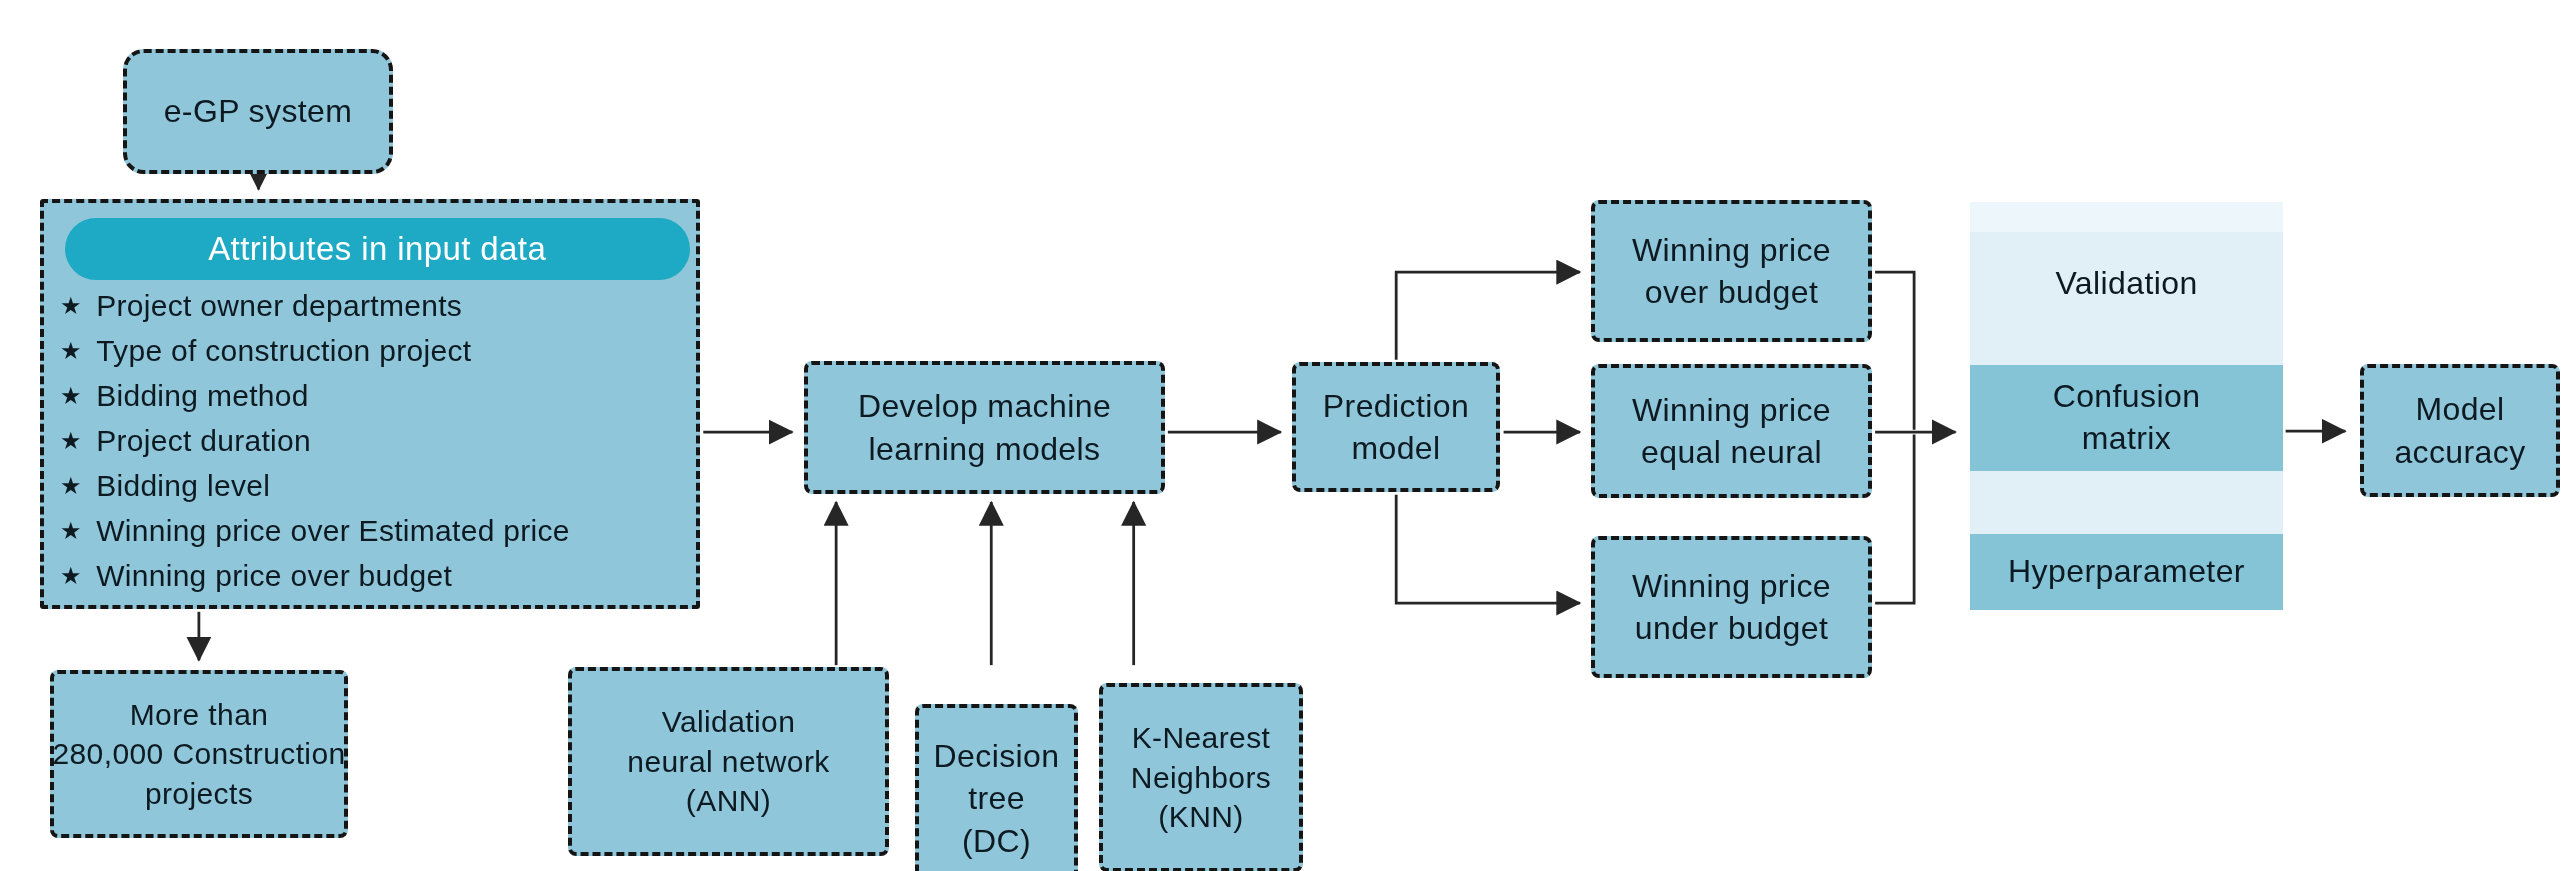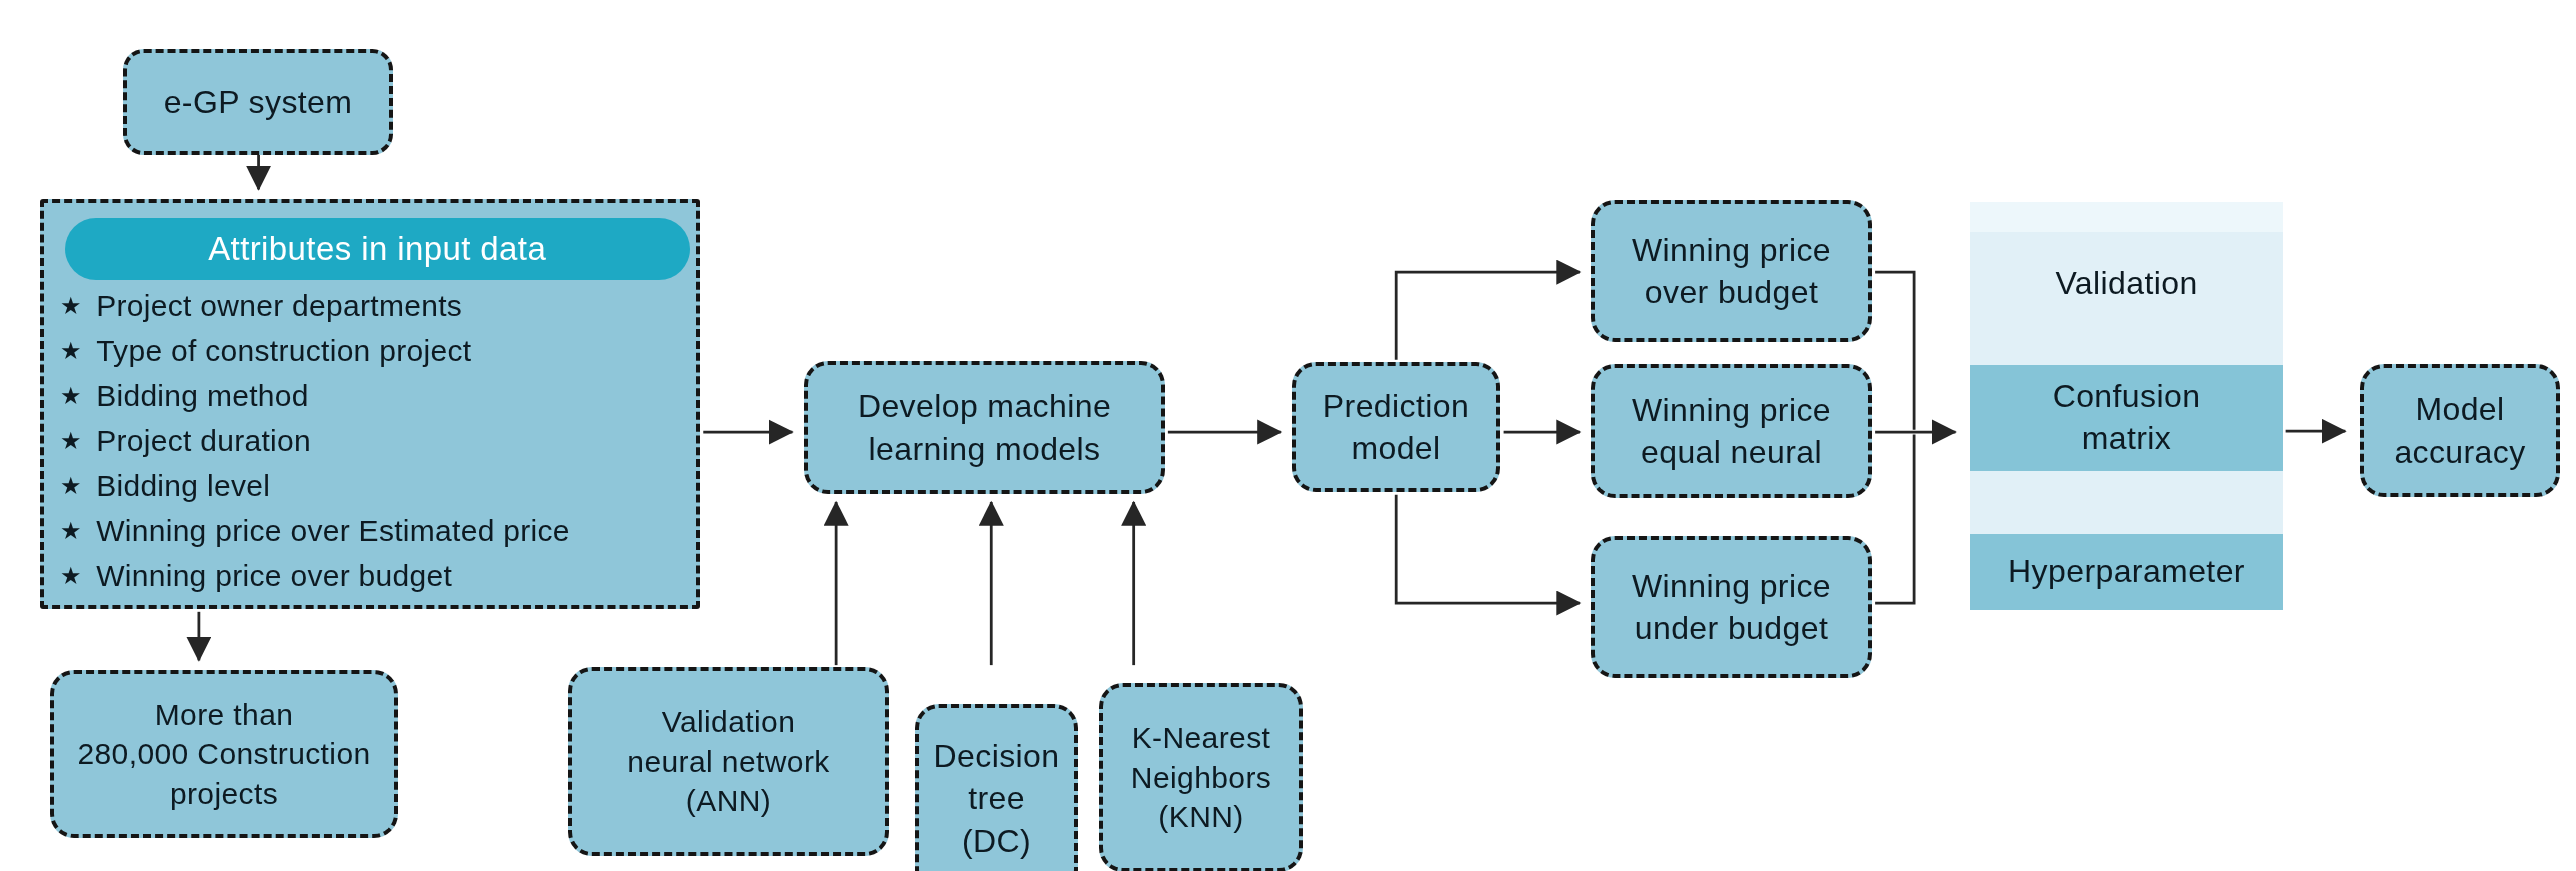--- a/index.html
+++ b/index.html
@@ -16,21 +16,21 @@
   }
   html,body{margin:0;padding:0;background:var(--canvas_bg);}
   body{width:2576px;height:872px;overflow:hidden;
        font-family:"Liberation Sans","DejaVu Sans",sans-serif;color:var(--text_color);}
   .canvas{position:relative;width:2576px;height:872px;background:var(--canvas_bg);}
   .wires{position:absolute;left:0;top:0;width:2576px;height:872px;pointer-events:none;}
   .node{
     position:absolute;box-sizing:border-box;
     background:var(--node_fill);
     border:4px dashed var(--border_color);
-    border-radius:24px;
+    border-radius:8px;
     display:flex;flex-direction:column;align-items:center;justify-content:center;
     text-align:center;font-size:32px;line-height:1.32;letter-spacing:0.4px;
   }
   .node .ln{display:block;white-space:nowrap;}
   .attr-box{position:absolute;box-sizing:border-box;background:var(--node_fill);
     border:4px dashed var(--border_color);border-radius:3px;}
   .pill{position:absolute;box-sizing:border-box;background:var(--pill_fill);
     border-radius:32px;display:flex;align-items:center;justify-content:center;
     color:var(--pill_text);font-size:33px;letter-spacing:0.4px;}
   .attr-list{position:absolute;list-style:none;margin:0;padding:0;}
@@ -65,21 +65,21 @@
       <path d="M1755 452 L1755 342 L1986 342" marker-end="url(#ah)"></path>
       <path d="M1755 622 L1755 758 L1986 758" marker-end="url(#ah)"></path>
       <path d="M1890 543 L1986 543" marker-end="url(#ah)"></path>
       <path d="M2357 342 L2406 342 L2406 540"></path>
       <path d="M2357 758 L2406 758 L2406 546"></path>
       <path d="M2357 543 L2458 543" marker-end="url(#ah)"></path>
       <path d="M2873 542 L2948 542" marker-end="url(#ah)"></path>
     </g>
   </svg>
 
-  <div class="node" style="left:123px;top:49px;width:270px;height:106px;border-radius:20.7px;">
+  <div class="node" style="left:123px;top:49px;width:270px;height:125px;border-radius:20.7px;">
     <span class="ln">e-GP system</span>
   </div>
 
   <div class="attr-box" style="left:40px;top:199px;width:660px;height:410px;">
     <div class="pill" style="left:20.7px;top:15px;width:625px;height:62px;">
       <span>Attributes in input data</span>
     </div>
     <ul class="attr-list" style="left:16px;top:80px;">
       <li>
         <span class="star">★</span>
@@ -105,21 +105,21 @@
         <span class="star">★</span>
         <span>Winning price over Estimated price</span>
         </li>
       <li>
         <span class="star">★</span>
         <span>Winning price over budget</span>
         </li>
     </ul>
   </div>
 
-  <div class="node" style="left:50px;top:670px;width:348px;height:168px;font-size:30px;">
+  <div class="node" style="left:50px;top:670px;width:298px;height:168px;font-size:30px;">
     <span class="ln">More than</span>
     <span class="ln">280,000 Construction</span>
     <span class="ln">projects</span>
   </div>
 
   <div class="node" style="left:804px;top:361px;width:361px;height:133px;">
     <span class="ln">Develop machine</span>
     <span class="ln">learning models</span>
   </div>
 

